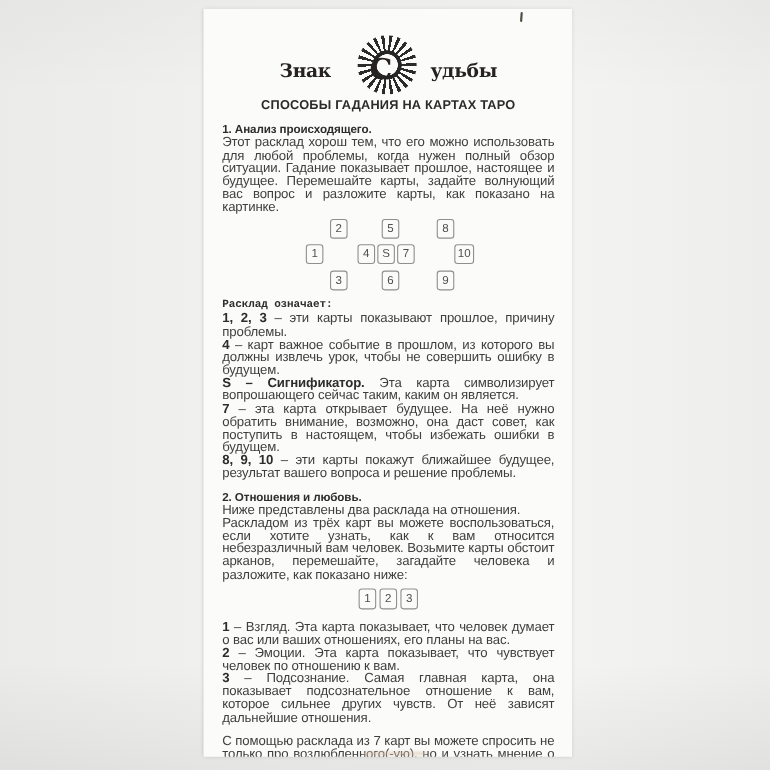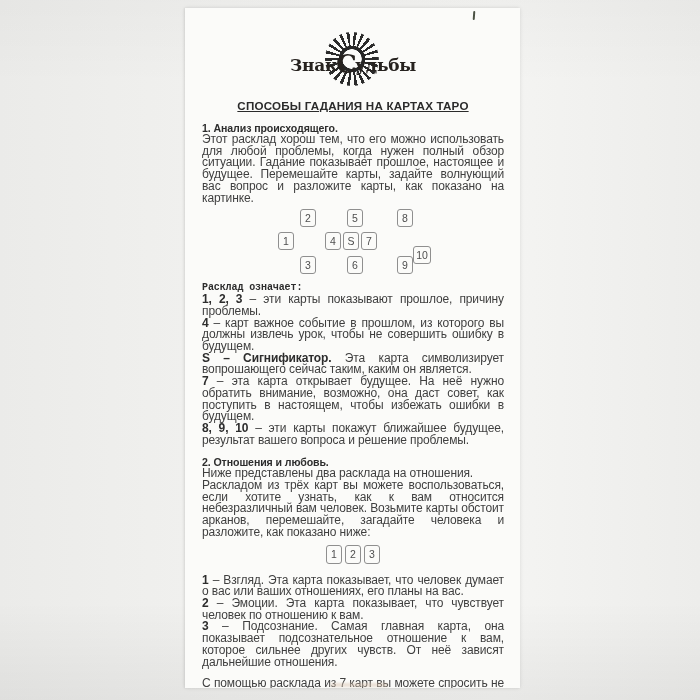--- a/index.html
+++ b/index.html
@@ -36,26 +36,26 @@
     width:54px;height:54px;border-radius:50%;
     transform:translate(-52%,-50%);
     background:
       radial-gradient(circle at 50% 50%, #fbfbf9 0px, #fbfbf9 9.5px, #262626 10px, #262626 13px, rgba(0,0,0,0) 13.5px),
       repeating-conic-gradient(from 4deg, #2b2b2b 0deg 6.8deg, rgba(0,0,0,0) 6.8deg 16.36deg);
   }
   .logo-text{
     position:relative;z-index:2;top:19px;
     display:flex;align-items:baseline;justify-content:center;
     font-family:"DejaVu Serif", serif;font-weight:bold;color:#26221f;
-    font-size:17px;letter-spacing:-0.3px;white-space:nowrap;
+    font-size:17px;letter-spacing:-0.3px;white-space:nowrap;gap:36px;
   }
   .bigC{font-size:26px;line-height:1;margin:0 -1px;position:relative;top:2px;}
   
   .title{margin-top:5px;text-align:center;font-weight:bold;font-size:10.8px;line-height:12px;color:#2e2e2e;}
-  .subtitle{margin-top:11px;text-align:center;font-weight:bold;font-size:11.6px;line-height:13px;color:#2b2b2b;letter-spacing:0.2px;text-decoration:underline;}
+  .subtitle{margin-top:1px;text-align:center;font-weight:bold;font-size:11.6px;line-height:13px;color:#2b2b2b;letter-spacing:0.2px;}
   
   p{margin:0;font-size:12px;line-height:11.7px;letter-spacing:-0.12px;color:#3f3f3f;}
   .just{text-align:justify;}
   .h2{margin-top:10px;font-size:10.6px;line-height:12px;font-weight:bold;color:#2d2d2d;letter-spacing:-0.1px;}
   .h3{margin-top:7px;font-size:10px;line-height:12px;font-weight:bold;color:#2d2d2d;letter-spacing:-0.1px;font-family:Liberation Mono, monospace;}
   .mi b{color:#2d2d2d;}
   .outro{margin-top:10px;}
   .line{margin:0;}
   
   .diagram{position:relative;height:66px;margin:5px 0 7px;}
@@ -95,21 +95,21 @@
           <div class="card" style="left: 76px; top: 23px;">1</div>
           <div class="card" style="left: 98px; top: 0px;">2</div>
           <div class="card" style="left: 98px; top: 47px;">3</div>
           <div class="card" style="left: 123px; top: 23px;">4</div>
           <div class="card" style="left: 141px; top: 23px;">S</div>
           <div class="card" style="left: 145px; top: 0px;">5</div>
           <div class="card" style="left: 145px; top: 47px;">6</div>
           <div class="card" style="left: 159px; top: 23px;">7</div>
           <div class="card" style="left: 195px; top: 0px;">8</div>
           <div class="card" style="left: 195px; top: 47px;">9</div>
-          <div class="card" style="left: 211px; top: 37px; width: 18px;">10</div>
+          <div class="card" style="left: 211px; top: 23px; width: 18px;">10</div>
         </div>
 
       <div class="h3">Расклад означает:</div>
       <div id="meanings1">
           <p class="mi just"><b>1, 2, 3</b><span> – эти карты показывают прошлое, причину проблемы.</span></p>
           <p class="mi just"><b>4</b><span> – карт важное событие в прошлом, из которого вы должны извлечь урок, чтобы не совершить ошибку в будущем.</span></p>
           <p class="mi just"><b>S – Сигнификатор.</b><span> Эта карта символизирует вопрошающего сейчас таким, каким он является.</span></p>
           <p class="mi just"><b>7</b><span> – эта карта открывает будущее. На неё нужно обратить внимание, возможно, она даст совет, как поступить в настоящем, чтобы избежать ошибки в будущем.</span></p>
           <p class="mi just"><b>8, 9, 10</b><span> – эти карты покажут ближайшее будущее, результат вашего вопроса и решение проблемы.</span></p>
         </div>

